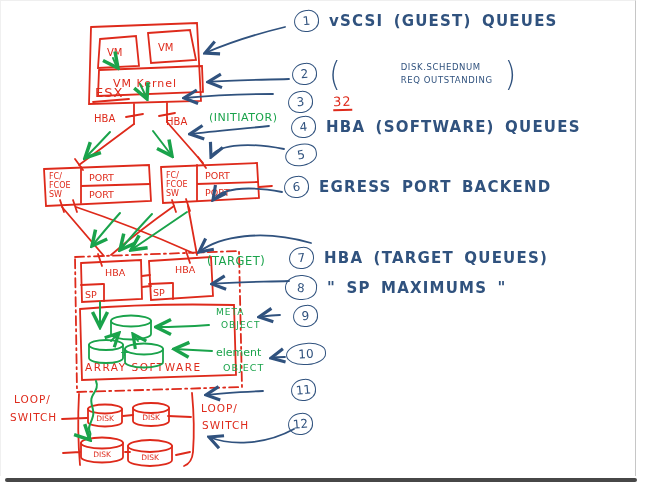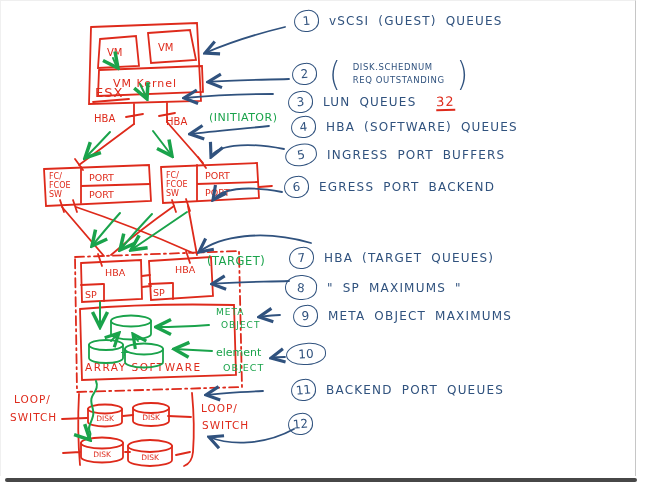--- a/index.html
+++ b/index.html
@@ -10,41 +10,41 @@
   .bottom-bar{position:absolute;left:5px;right:9px;bottom:4px;height:4px;background:#474747;border-radius:2px;}
   svg{position:absolute;top:0;left:0;}
   svg text{font-family:"DejaVu Sans",sans-serif;}
   .rt{fill:#de2a1b;}
   .gt{fill:#1aa34b;}
   
   .lrow{position:absolute;display:flex;align-items:center;gap:10px;color:#30527e;white-space:nowrap;}
   .circ{min-width:17px;height:20px;border:1.8px solid #30527e;border-radius:55% 45% 50% 50%;
         display:flex;align-items:center;justify-content:center;font-size:12px;padding:0 3px;
         transform:rotate(-5deg);}
-  .ltext{font-size:12px;letter-spacing:1.2px;word-spacing:4px;}
+  .ltext{font-size:15px;letter-spacing:1.2px;word-spacing:4px;font-weight:bold;}
   .li1{top:10px;left:294px}
   .li2{top:56px;left:292px}
   .li3{top:91px;left:288px}
   .li4{top:116px;left:291px}
   .li5{top:144px;left:285px}
   .li6{top:176px;left:284px}
   .li7{top:247px;left:289px}
   .li8{top:275px;left:285px}
   .li9{top:305px;left:293px}
   .li10{top:343px;left:286px}
   .li11{top:379px;left:291px}
   .li12{top:413px;left:288px}
   .li5 .circ{transform:rotate(-10deg);min-width:24px;}
   .li8 .circ{min-width:24px;height:23px;transform:rotate(4deg);}
   .li10 .circ{min-width:32px;transform:rotate(-3deg);}
   .li2 .ltext{letter-spacing:0.4px;}
   .val32{color:#de2a1b;border-bottom:2px solid #de2a1b;font-size:13px;margin-left:10px;
          transform:rotate(-2deg);letter-spacing:1px;}
   .paren{font-size:30px;font-weight:200;color:#30527e;transform:scaleY(1.15);margin:0 2px;}
-  .note{display:flex;flex-direction:column;font-size:8.5px;letter-spacing:0.6px;line-height:1.45;}
+  .note{display:flex;flex-direction:column;font-size:8.5px;letter-spacing:0.6px;line-height:1.45;margin-left:48px;}
 </style>
 </head>
 <body>
 
 <div class="canvas">
   <div class="page-frame"></div>
 
   <svg width="646" height="486" viewBox="0 0 646 486">
     <defs>
       <marker id="mb" viewBox="0 0 8 8" refX="7" refY="4" markerWidth="10" markerHeight="10" orient="auto">
@@ -201,52 +201,48 @@
     <span class="circ">2</span>
     <span class="paren">(</span>
     <span class="note">
       <span>DISK.SCHEDNUM</span>
       <span>REQ OUTSTANDING</span>
     </span>
     <span class="paren">)</span>
   </div>
   <div class="lrow li3">
     <span class="circ">3</span>
-    <span class="ltext">LUN QUEUES</span>
     <span class="val32">32</span>
   </div>
   <div class="lrow li4">
     <span class="circ">4</span>
     <span class="ltext">HBA (SOFTWARE) QUEUES</span>
   </div>
   <div class="lrow li5">
     <span class="circ">5</span>
-    <span class="ltext">INGRESS PORT BUFFERS</span>
   </div>
   <div class="lrow li6">
     <span class="circ">6</span>
     <span class="ltext">EGRESS PORT BACKEND</span>
   </div>
   <div class="lrow li7">
     <span class="circ">7</span>
     <span class="ltext">HBA (TARGET QUEUES)</span>
   </div>
   <div class="lrow li8">
     <span class="circ">8</span>
     <span class="ltext">" SP MAXIMUMS "</span>
   </div>
   <div class="lrow li9">
     <span class="circ">9</span>
-    <span class="ltext">META OBJECT MAXIMUMS</span>
   </div>
   <div class="lrow li10">
     <span class="circ">10</span>
   </div>
   <div class="lrow li11">
     <span class="circ">11</span>
-    <span class="ltext">BACKEND PORT QUEUES</span>
   </div>
   <div class="lrow li12">
     <span class="circ">12</span>
   </div>
 
   <div class="bottom-bar"></div>
 </div>
 
 </body></html>

